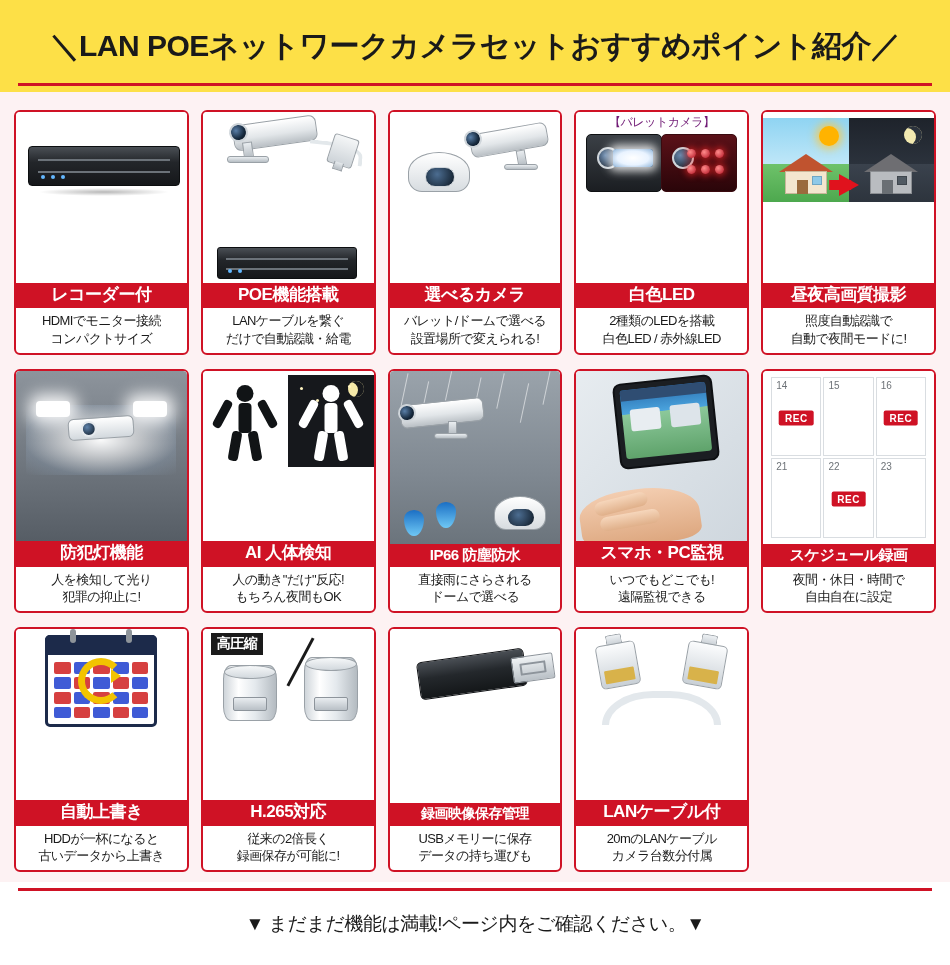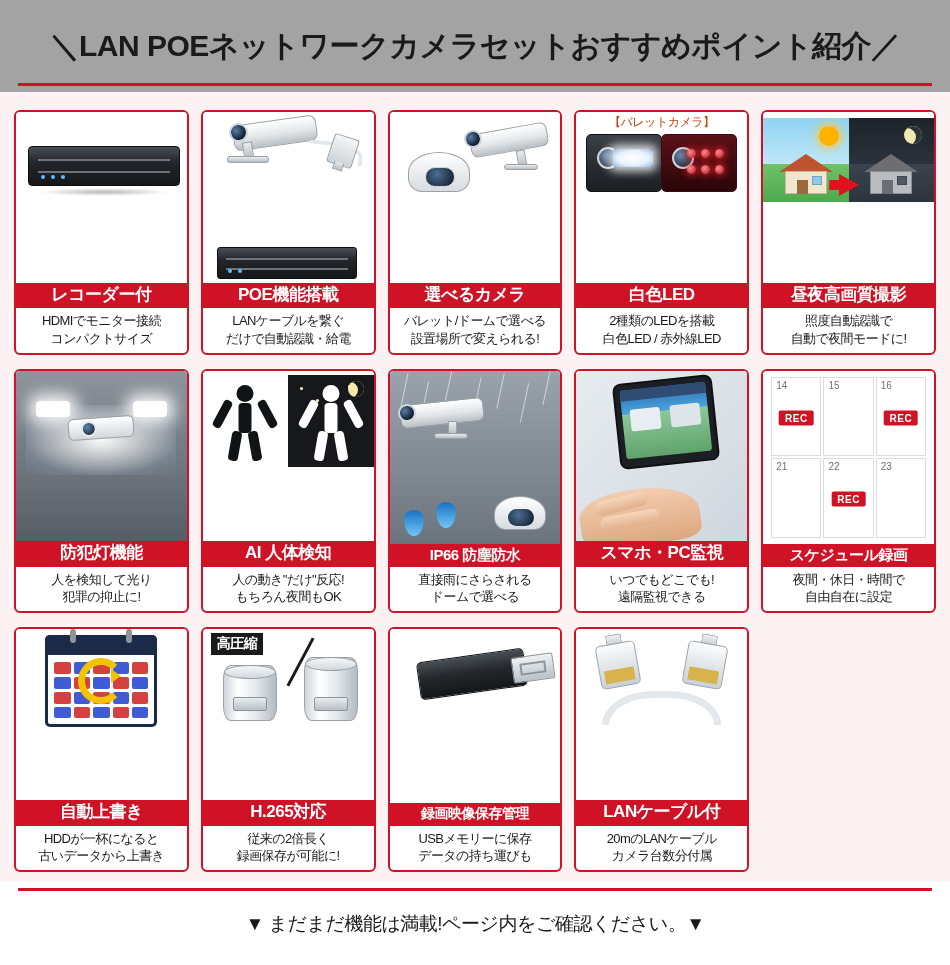--- a/index.html
+++ b/index.html
@@ -15,21 +15,21 @@
     background: #ffffff;
     overflow: hidden;
   }
 
   
   .header {
     height: 92px;
     display: flex;
     align-items: center;
     justify-content: center;
-    background: #a3a3a3;
+    background: #fde047;
     position: relative;
   }
   .header-title {
     font-size: 30px;
     font-weight: bold;
     color: #1a1a1a;
     letter-spacing: -0.5px;
     white-space: nowrap;
     line-height: 1;
   }
@@ -225,21 +225,21 @@
     border-radius: 10px; border: 1px solid #cfd5da;
   }
   .c4-bullet { right: 12px; top: 16px; width: 78px; height: 24px; transform: rotate(-10deg); }
   .c4-bullet-lens { right: 78px; top: 18px; width: 18px; height: 18px; transform: rotate(-10deg); }
   .c4-bullet-mount { right: 34px; top: 38px; width: 9px; height: 16px; transform: rotate(-10deg); }
   .c4-bullet-base { right: 22px; top: 52px; width: 34px; height: 6px; border-radius: 3px; }
 
   
   .c5-title {
     position: absolute; left: 0; right: 0; top: 2px;
-    text-align: center; font-size: 12px; color: #c2410c; letter-spacing: -0.5px;
+    text-align: center; font-size: 12px; color: #701a75; letter-spacing: -0.5px;
   }
   .c5-panel {
     position: absolute; top: 22px; width: 76px; height: 58px;
     border-radius: 5px;
   }
   .c5-panel.left { left: 10px; background: linear-gradient(180deg,#3b4046,#1b1e22); border: 1px solid #0e1012; }
   .c5-panel.right { right: 10px; background: linear-gradient(180deg,#5b1118,#2a0509); border: 1px solid #3a0a0f; }
   .c5-lens {
     position: absolute; left: 10px; top: 12px; width: 22px; height: 22px; border-radius: 50%;
     background: radial-gradient(circle at 35% 35%, #6b8bb0, #0a1119); border: 2px solid #cfd5da;

